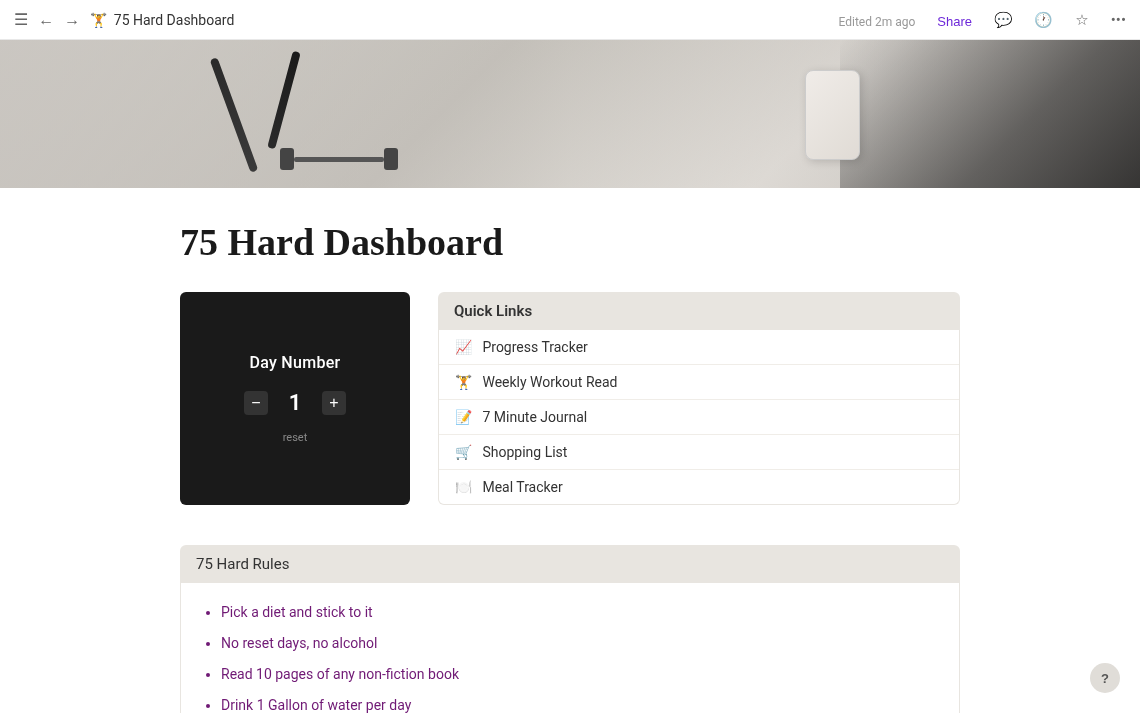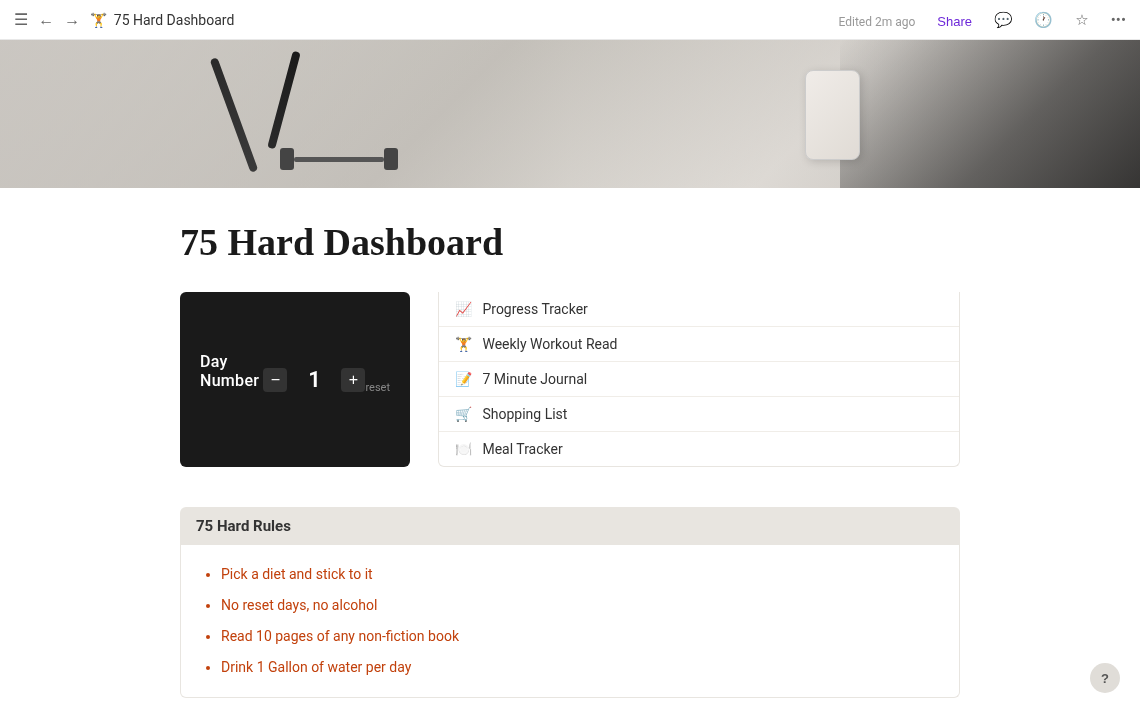--- a/index.html
+++ b/index.html
@@ -168,21 +168,21 @@
       margin-bottom: 40px;
     }
 
     
     .day-counter {
       background: #1a1a1a;
       border-radius: 6px;
       width: 230px;
       min-height: 175px;
       display: flex;
-      flex-direction: row;
+      flex-direction: column;
       align-items: center;
       justify-content: center;
       flex-shrink: 0;
       padding: 24px 20px;
     }
     .day-counter-label {
       color: #fff;
       font-size: 16px;
       font-weight: 500;
       margin-bottom: 18px;
@@ -260,37 +260,37 @@
 
     
     .rules-section {
       margin-top: 10px;
     }
     .rules-header {
       background: #e8e5e0;
       border-radius: 6px 6px 0 0;
       padding: 10px 16px;
       font-size: 15px;
-      font-weight: 700;
+      font-weight: 400;
       color: #333;
       margin-bottom: 0;
     }
     .rules-body {
       border: 1px solid #e8e5e0;
       border-top: none;
       border-radius: 0 0 6px 6px;
       padding: 14px 20px 14px 30px;
     }
     .rules-list {
       list-style: disc;
       padding-left: 10px;
     }
     .rules-list li {
       font-size: 14px;
-      color: #c2410c;
+      color: #701a75;
       padding: 5px 0;
       line-height: 1.5;
     }
 
     
     .help-btn {
       position: fixed;
       bottom: 20px;
       right: 20px;
       width: 30px;
@@ -353,20 +353,21 @@
       <div class="day-counter-label">Day Number</div>
       <div class="counter-controls">
         <button class="counter-btn">−</button>
         <span class="counter-value">1</span>
         <button class="counter-btn">+</button>
       </div>
       <div class="counter-reset">reset</div>
     </div>
 
     <div class="quick-links-container">
+      <div class="quick-links-header">Quick Links</div>
       <div class="quick-links-list">
 
         <div class="quick-link-item">
           <span class="link-icon">📈</span>
           <span>Progress Tracker</span>
         </div>
         <div class="quick-link-item">
           <span class="link-icon">🏋️</span>
           <span>Weekly Workout Read</span>
         </div>

